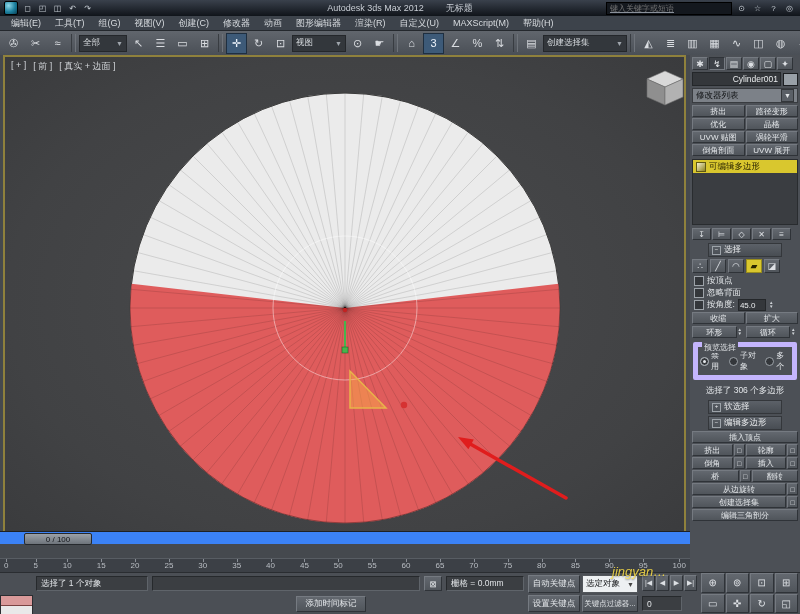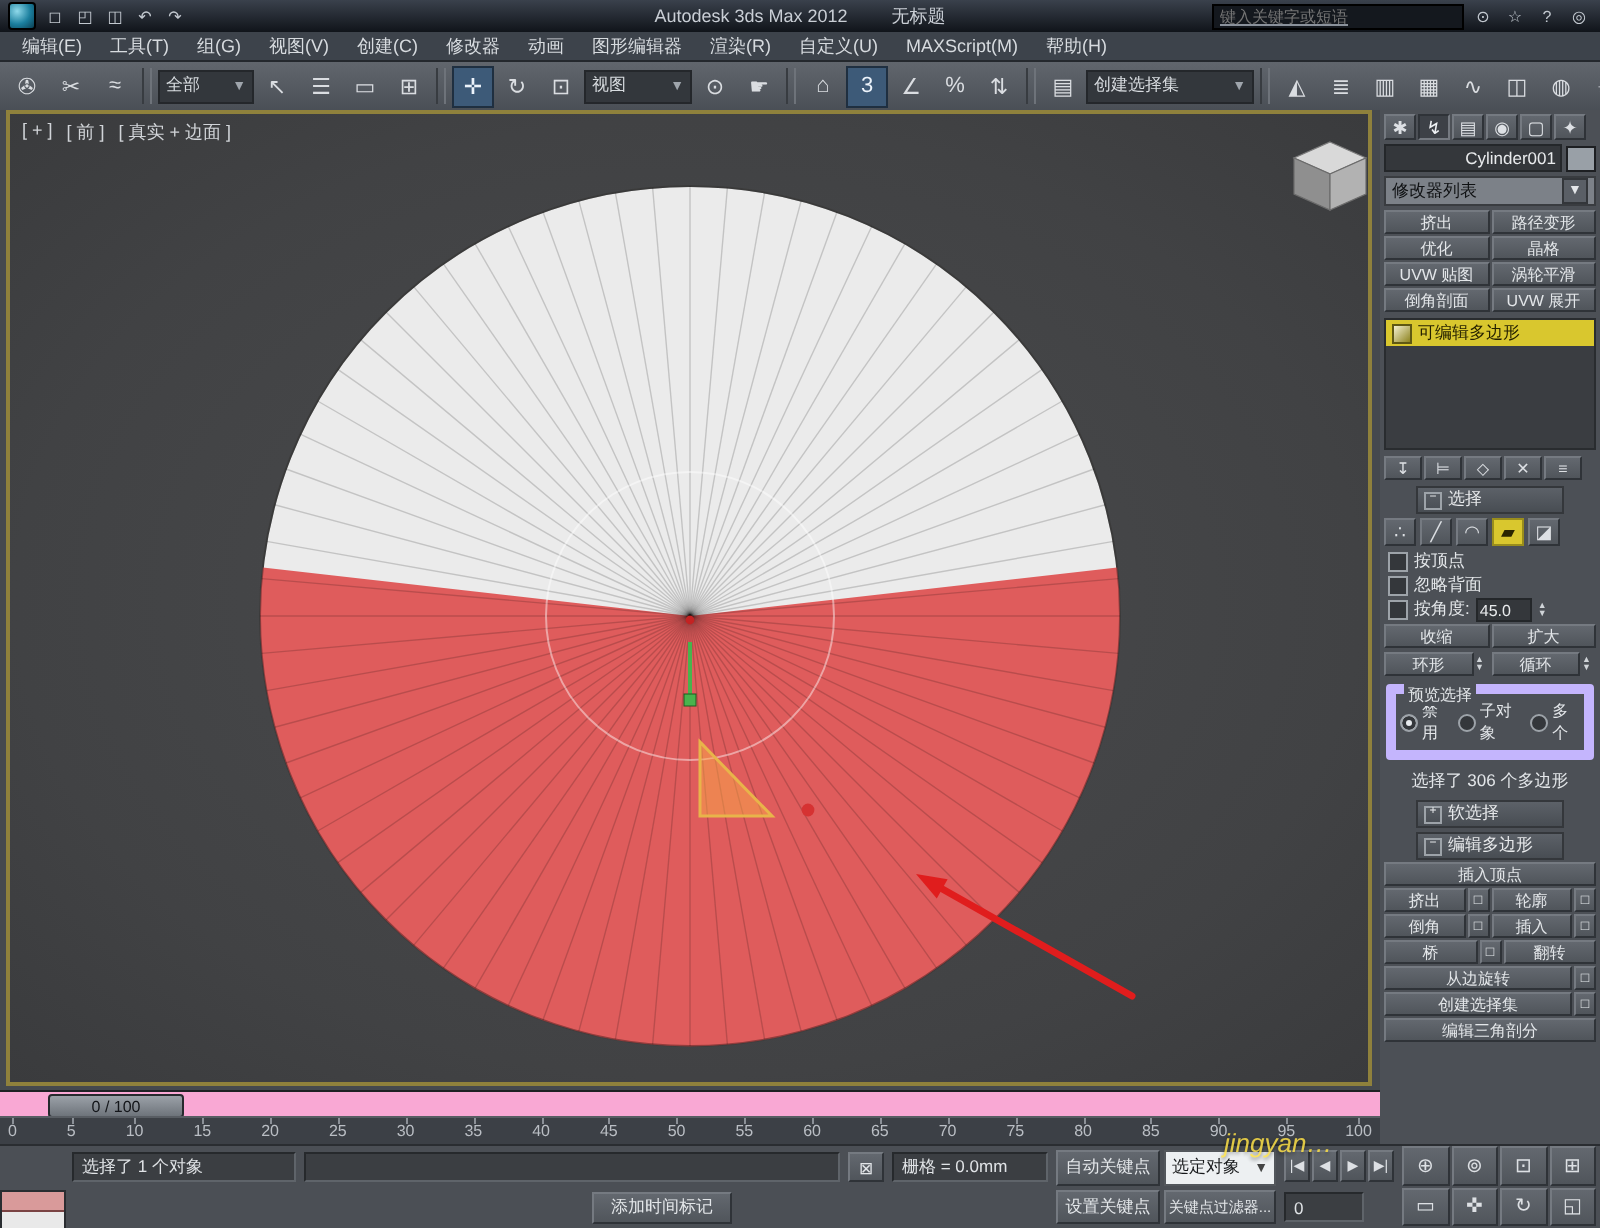--- a/index.html
+++ b/index.html
@@ -33,21 +33,21 @@
          display:inline-flex;align-items:center;justify-content:space-between;padding:0 3px;flex:none;}
   .tb-dd .arr{color:#9fa5ac;font-size:7px;margin-left:3px;}
   
   #viewport{left:3px;top:55px;width:683px;height:488px;border:2px solid #8f813c;
             background:radial-gradient(ellipse at center,#4a4b4d 0%,#414244 70%,#3a3b3d 100%);overflow:hidden;}
   .vp-label{position:absolute;left:6px;top:3px;font-size:9px;color:#d1d4d8;display:flex;gap:7px;z-index:5;}
   .vp-label span{cursor:default;}
   #watermark{left:612px;top:564px;color:#fde047;opacity:.85;font-size:13px;font-style:italic;z-index:40;
              text-shadow:0 1px 2px rgba(0,0,0,.6);}
   
-  #trackbar{left:0;top:545px;width:690px;height:13px;background:#f9a8d4;border-top:1px solid #1e2124;}
+  #trackbar{left:0;top:531px;width:690px;height:13px;background:#3b82f6;border-top:1px solid #1e2124;}
   #trackbar .slider{position:absolute;left:24px;top:1px;width:66px;height:10px;border-radius:2px;
        background:linear-gradient(#9ba1a8,#6e747b);border:1px solid #26292d;color:#14161a;font-size:8px;
        display:flex;align-items:center;justify-content:center;}
   #ruler{left:0;top:558px;width:690px;height:14px;background:#3c4046;border-top:1px solid #585d63;
          display:flex;justify-content:space-between;padding:2px 4px 0;}
   .tick{font-size:8px;color:#babec4;position:relative;}
   .tick::before{content:"";position:absolute;top:-2px;left:50%;width:1px;height:3px;background:#8b9097;}
   
   #panel{left:690px;top:55px;width:110px;height:517px;background:#4c5056;overflow:hidden;z-index:20;}
   .pan-tabs{display:flex;gap:1px;padding:2px 2px 1px;}

